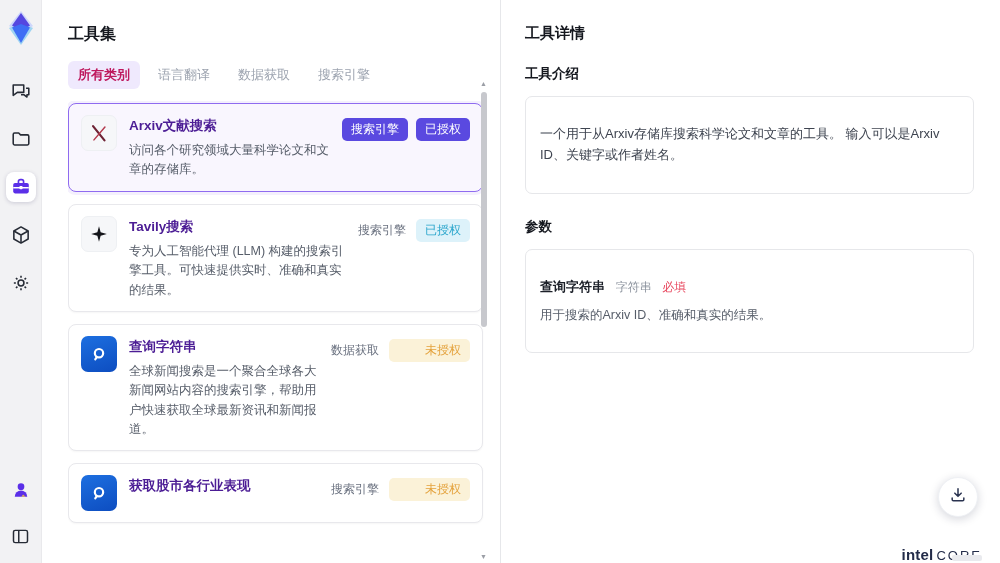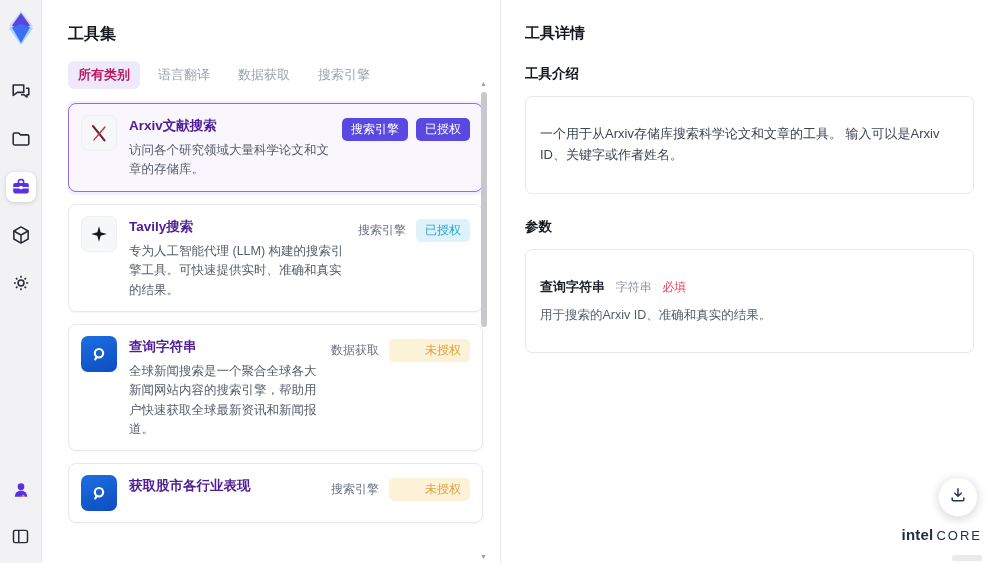--- a/index.html
+++ b/index.html
@@ -56,21 +56,21 @@
   .param-head { margin-bottom:8px; }
   .param-name { font-weight:bold; font-size:13px; color:#1c2029; }
   .param-type { font-size:12px; color:#8a919c; margin-left:7px; }
   .param-required { font-size:12px; color:#e8485f; margin-left:7px; }
   .param-desc { font-size:12.5px; color:#565d69; }
 
   
   .download-fab { position:absolute; right:22px; bottom:46px; width:40px; height:40px; border-radius:50%;
                   background:#fff; box-shadow:0 2px 10px rgba(20,25,60,.18); border:1px solid #eef0f4;
                   display:flex; align-items:center; justify-content:center; cursor:pointer; }
-  .intel-logo { position:absolute; right:18px; bottom:20px; color:#232c49; display:flex; align-items:baseline; gap:3px; }
+  .intel-logo { position:absolute; right:18px; bottom:0; color:#232c49; display:flex; align-items:baseline; gap:3px; }
   .intel-word { font-size:15px; font-weight:bold; letter-spacing:.2px; }
   .core-word { font-size:13px; letter-spacing:2px; text-transform:uppercase; }
   .intel-sub { position:absolute; right:18px; bottom:2px; width:30px; height:6px; background:#e9eaee; border-radius:2px; }
 </style>
 </head>
 <body>
 
 <div id="app">
 
   <div class="sidebar">

